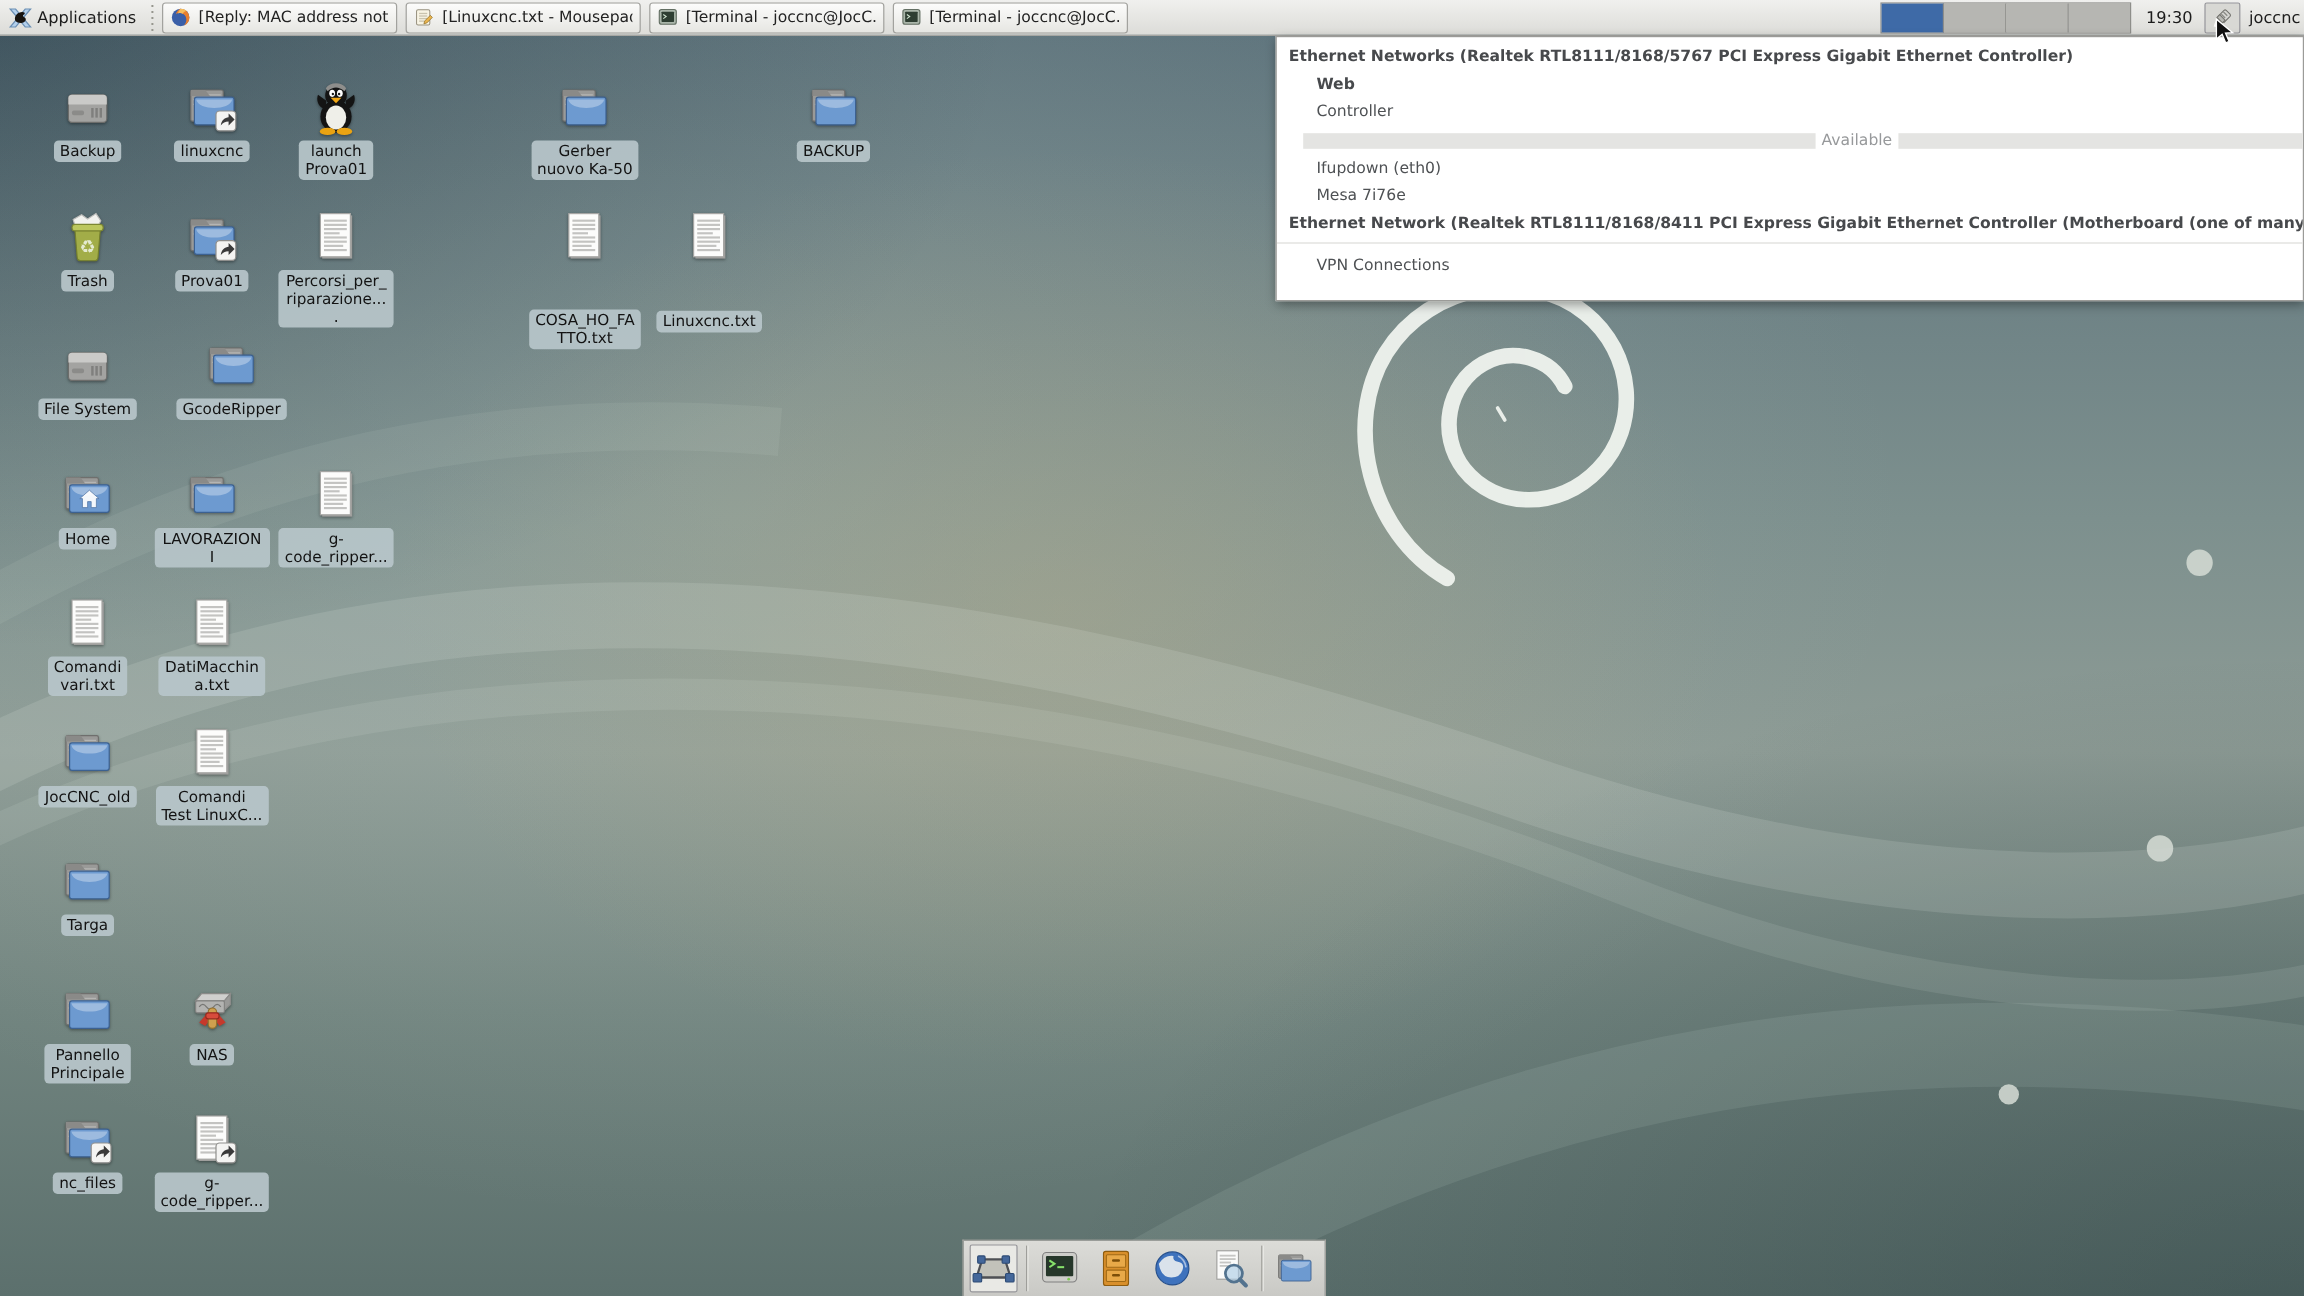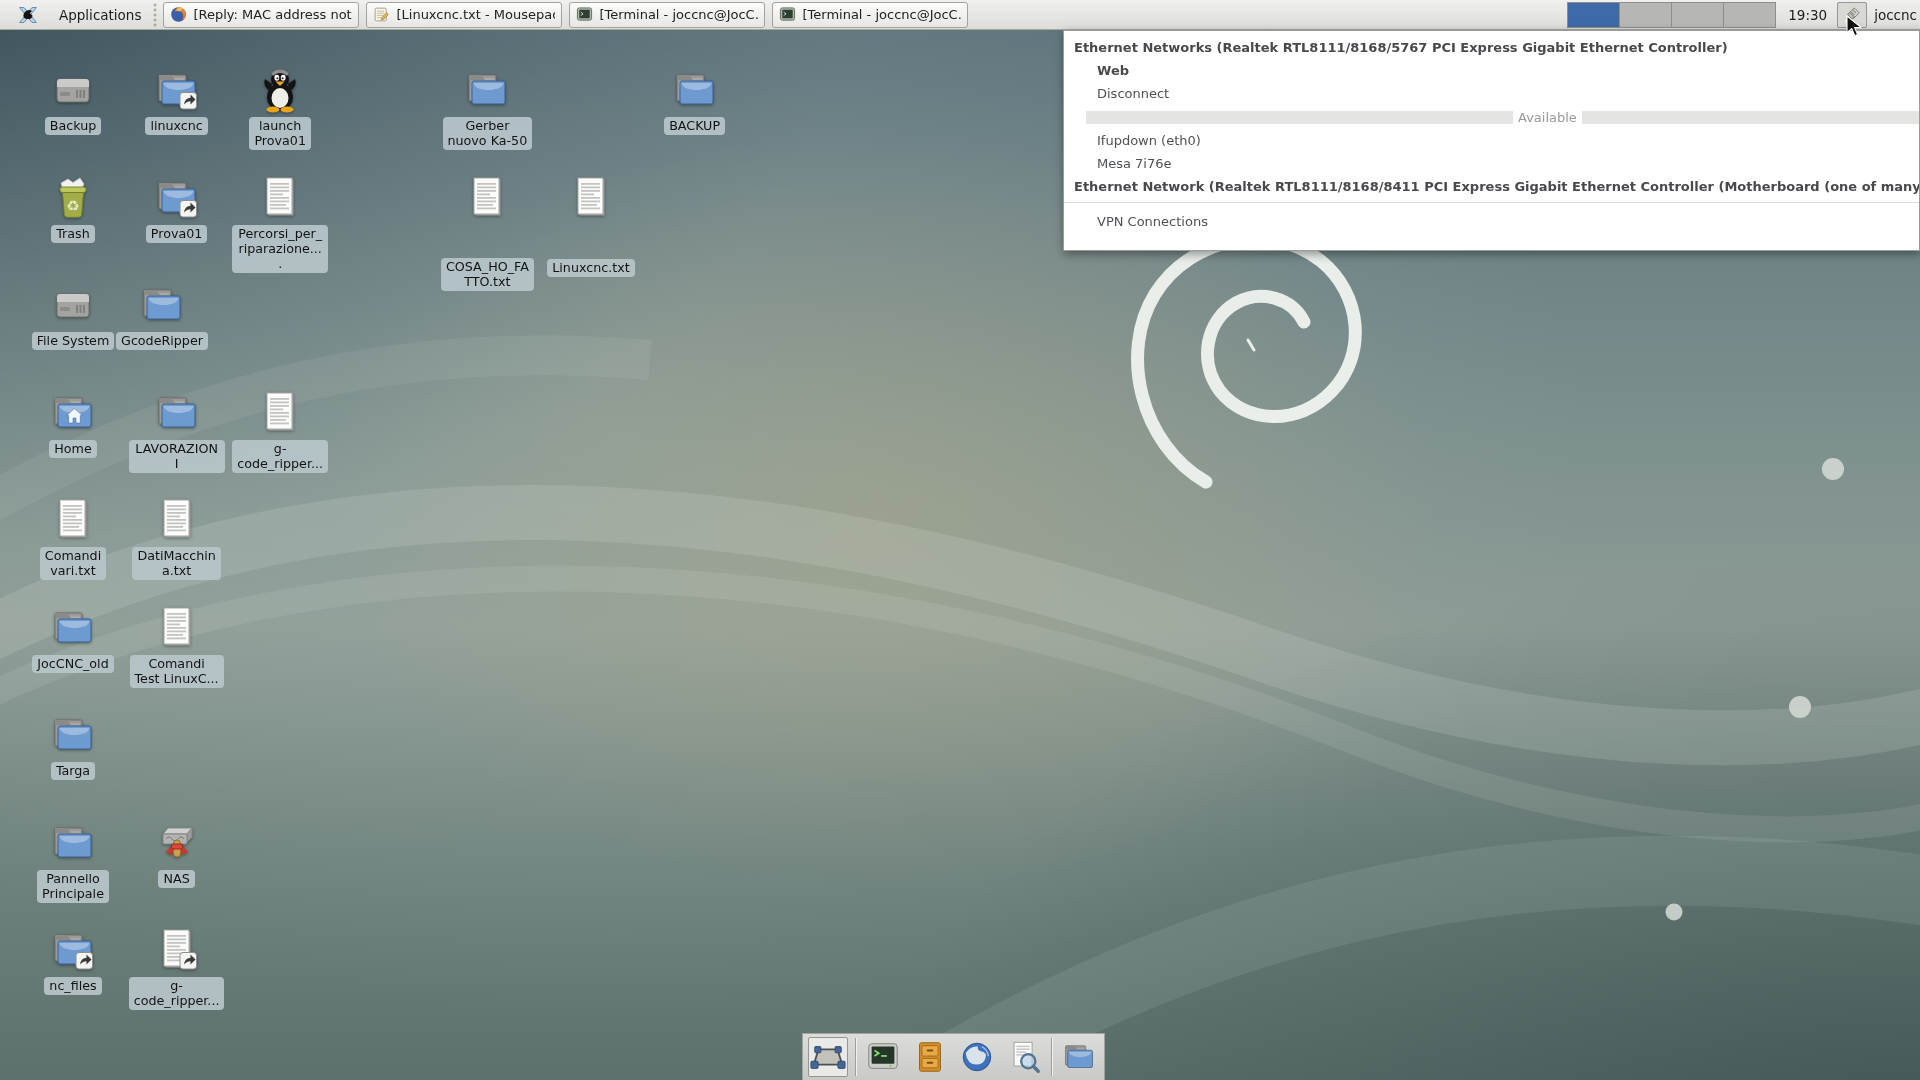--- a/index.html
+++ b/index.html
@@ -20,21 +20,21 @@
   }
   .wall-art{position:absolute;inset:0;width:1920px;height:1080px;}
   
   .panel{
     position:absolute;top:0;left:0;right:0;height:30px;z-index:50;box-sizing:border-box;
     background:linear-gradient(#f0f0ee,#dcdcd8);
     border-bottom:1px solid #a6a6a2;
     display:flex;align-items:center;
     font-size:13.5px;color:#1c1c1c;
   }
-  .app-button{display:flex;align-items:center;gap:20px;padding:0 8px 0 16px;height:28px;margin-left:1px;border-radius:3px;}
+  .app-button{display:flex;align-items:center;gap:3px;padding:0 8px 0 5px;height:28px;margin-left:1px;border-radius:3px;}
   .app-button svg{width:22px;height:22px;}
   .panel-handle{width:6px;height:24px;margin:0 3px;
     background-image:radial-gradient(#96968e 1px, rgba(0,0,0,0) 1.3px);
     background-size:5px 5px;background-position:center;}
   .tasks{display:flex;gap:7px;margin-left:2px;}
   .task-button{
     width:196px;height:26px;box-sizing:border-box;display:flex;align-items:center;gap:6px;
     padding:0 6px;border:1px solid #a2a29e;border-radius:3px;
     background:linear-gradient(#fcfcfb,#e6e6e2);
   }
@@ -298,21 +298,21 @@
           <rect x="11" y="26" width="10" height="4" rx="1.5" fill="#8b8b89"></rect>
           <g fill="#7f7f7d">
             <rect x="27" y="24" width="2" height="8"></rect>
             <rect x="30.5" y="24" width="2" height="8"></rect>
             <rect x="34" y="24" width="2" height="8"></rect>
           </g>
         </svg>
       </div>
       <div class="di-label">File System</div>
     </div>
-    <div class="desk-icon" style="left: 112px; top: 251px; justify-content: center;">
+    <div class="desk-icon" style="left: 143px; top: 251px; justify-content: center;">
       <div class="di-img">
         <svg viewBox="0 0 48 48">
           <rect x="6" y="9" width="27" height="26" rx="1.5" fill="#9a9a98" stroke="#6f6f6d"></rect>
           <g stroke="#b5b5b3" stroke-width="1">
             <line x1="8" y1="13" x2="31" y2="13"></line>
             <line x1="8" y1="17" x2="31" y2="17"></line>
             <line x1="8" y1="21" x2="31" y2="21"></line>
           </g>
           <path d="M6 9 h12 l4 5 h-16 z" fill="#8a8a88"></path>
           <rect x="9" y="15" width="33" height="23" rx="2" fill="#6d9ad0" stroke="#3c6191"></rect>
@@ -622,21 +622,21 @@
           </svg>
         </span>
     </div>
     <div class="username">joccnc</div>
   </div>
 </div>
 
 <div class="net-menu" id="net-menu">
     <div class="menu-header">Ethernet Networks (Realtek RTL8111/8168/5767 PCI Express Gigabit Ethernet Controller)</div>
     <div class="menu-item bold">Web</div>
-    <div class="menu-item">Disconnect</div>
+    <div class="menu-item">Controller</div>
     <div class="menu-avail">
       <span class="bar left"></span>
       <span class="avail-label">Available</span>
       <span class="bar right"></span>
     </div>
     <div class="menu-item">Ifupdown (eth0)</div>
     <div class="menu-item">Mesa 7i76e</div>
     <div class="menu-header">Ethernet Network (Realtek RTL8111/8168/8411 PCI Express Gigabit Ethernet Controller (Motherboard (one of many</div>
     <div class="menu-sep"></div>
     <div class="menu-item">VPN Connections</div>

